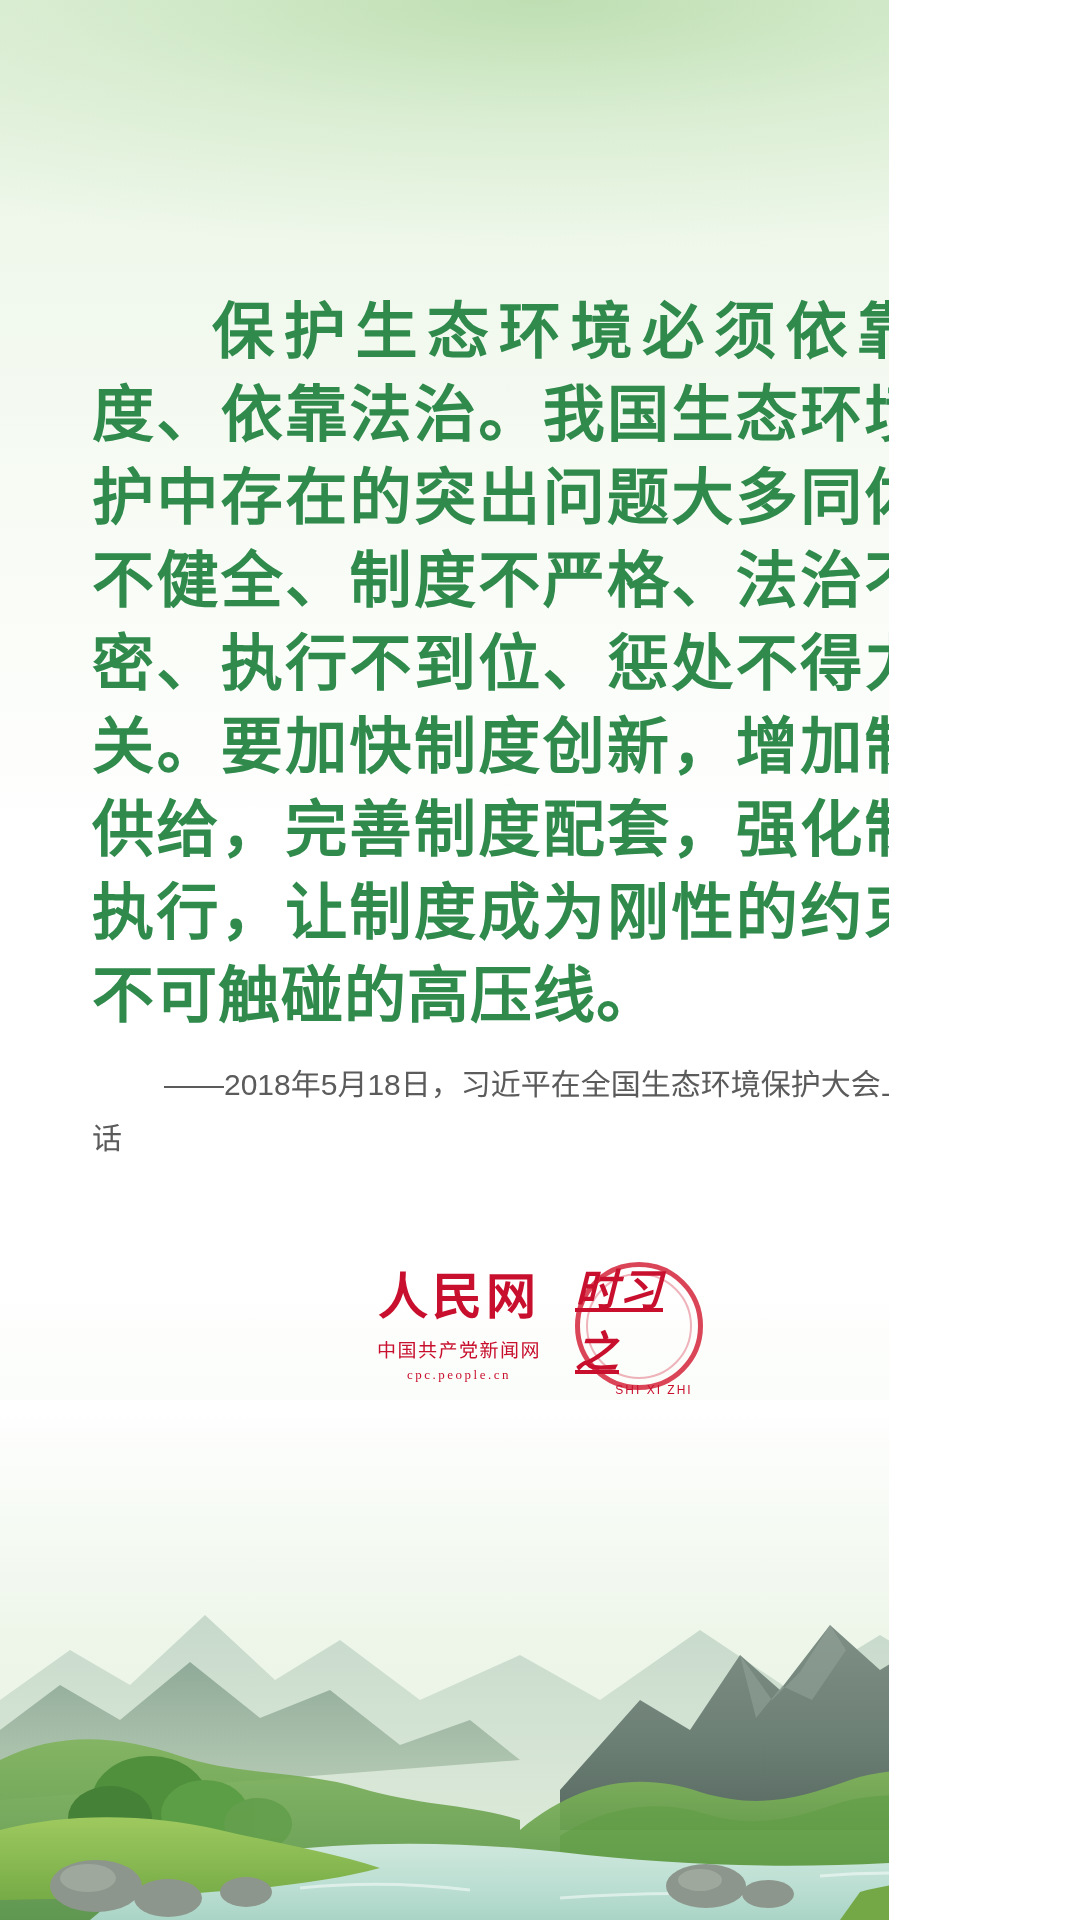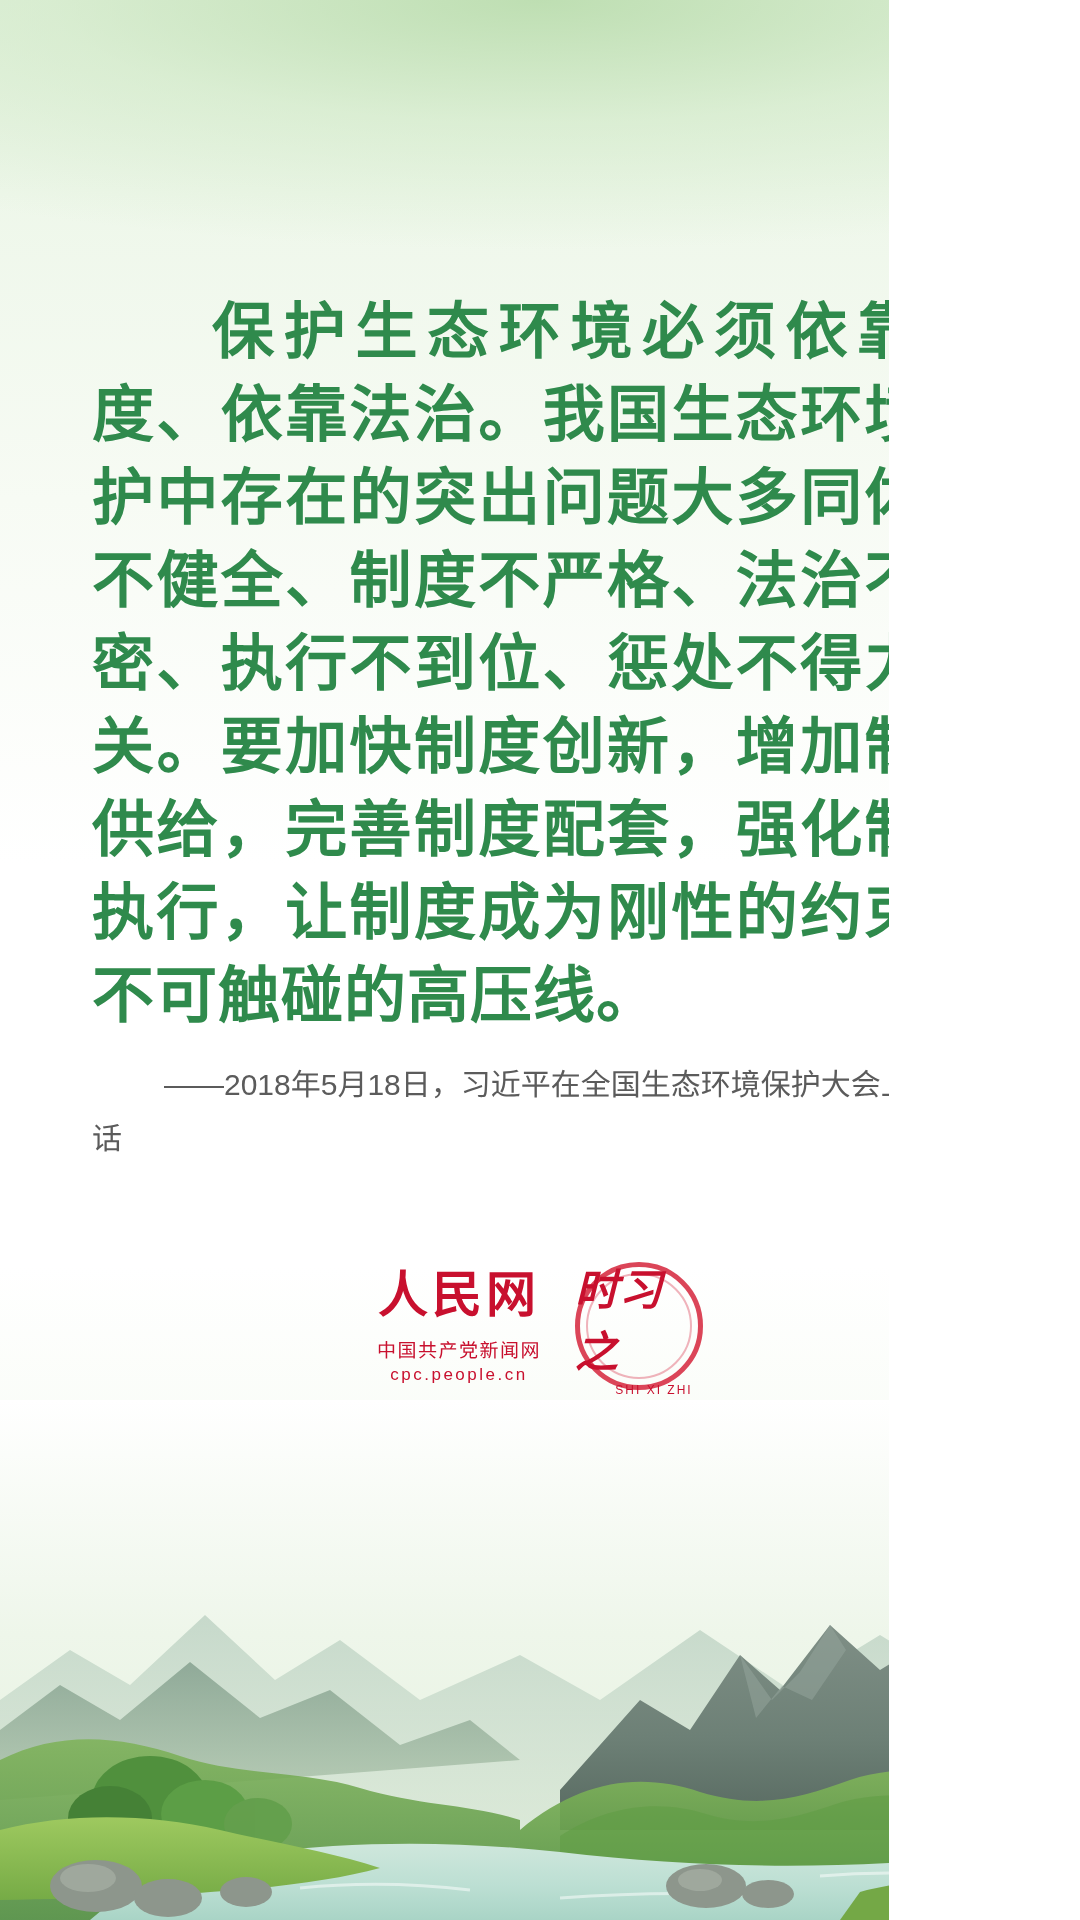--- a/index.html
+++ b/index.html
@@ -87,27 +87,28 @@
     font-weight: 700;
     color: #c8102e;
     letter-spacing: 4px;
     font-family: "Liberation Serif", "DejaVu Serif", serif;
   }
   .people-logo .pl-sub {
     margin-top: 21px;
     font-size: 19px;
     color: #c8102e;
     letter-spacing: 1.5px;
+    font-family: Liberation Mono, monospace;
   }
   .people-logo .pl-url {
     margin-top: 6px;
-    font-size: 17px;
+    font-size: 13px;
     color: #c8102e;
     letter-spacing: 2.5px;
-    font-family: Liberation Sans, sans-serif;
+    font-family: Liberation Serif, serif;
   }
 
   .seal {
     position: relative;
     width: 128px;
     height: 128px;
     display: flex;
     flex-direction: column;
     align-items: center;
     justify-content: center;
@@ -127,20 +128,21 @@
     opacity: .5;
   }
   .seal .seal-main {
     position: relative;
     font-size: 43px;
     font-weight: 700;
     color: #c8102e;
     letter-spacing: 1px;
     font-family: "Liberation Serif", "DejaVu Serif", serif;
     font-style: italic;
+    text-decoration: underline;
   }
   .seal .seal-sub {
     position: relative;
     margin-top: 4px;
     font-size: 12px;
     color: #c8102e;
     letter-spacing: 2px;
     margin-left: 30px;
   }
 

